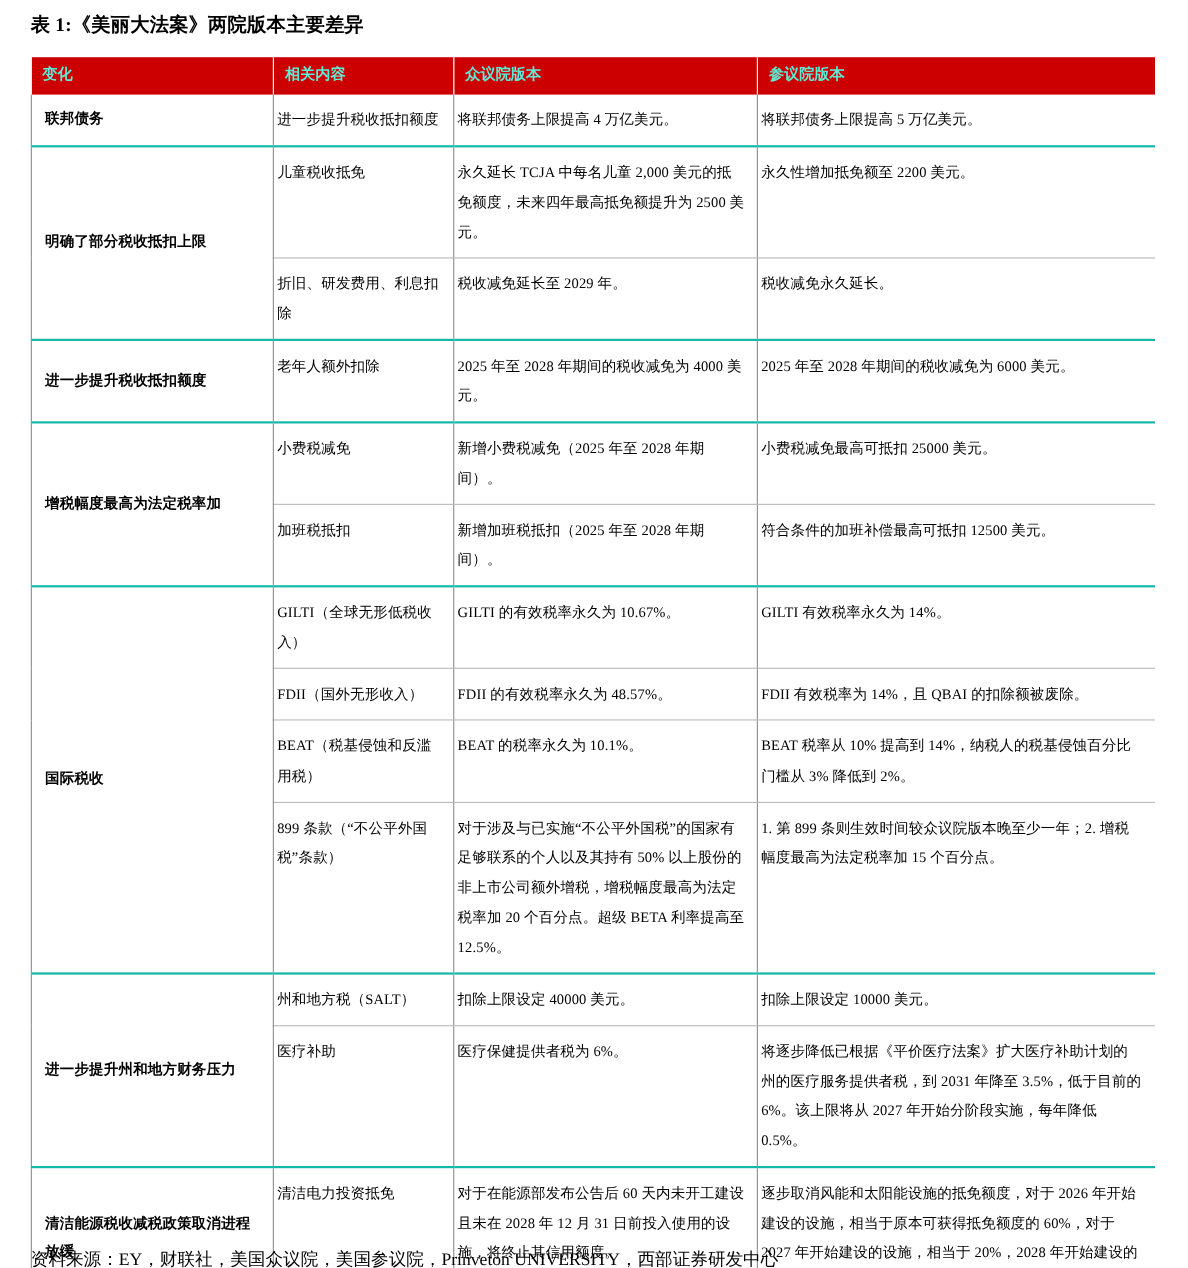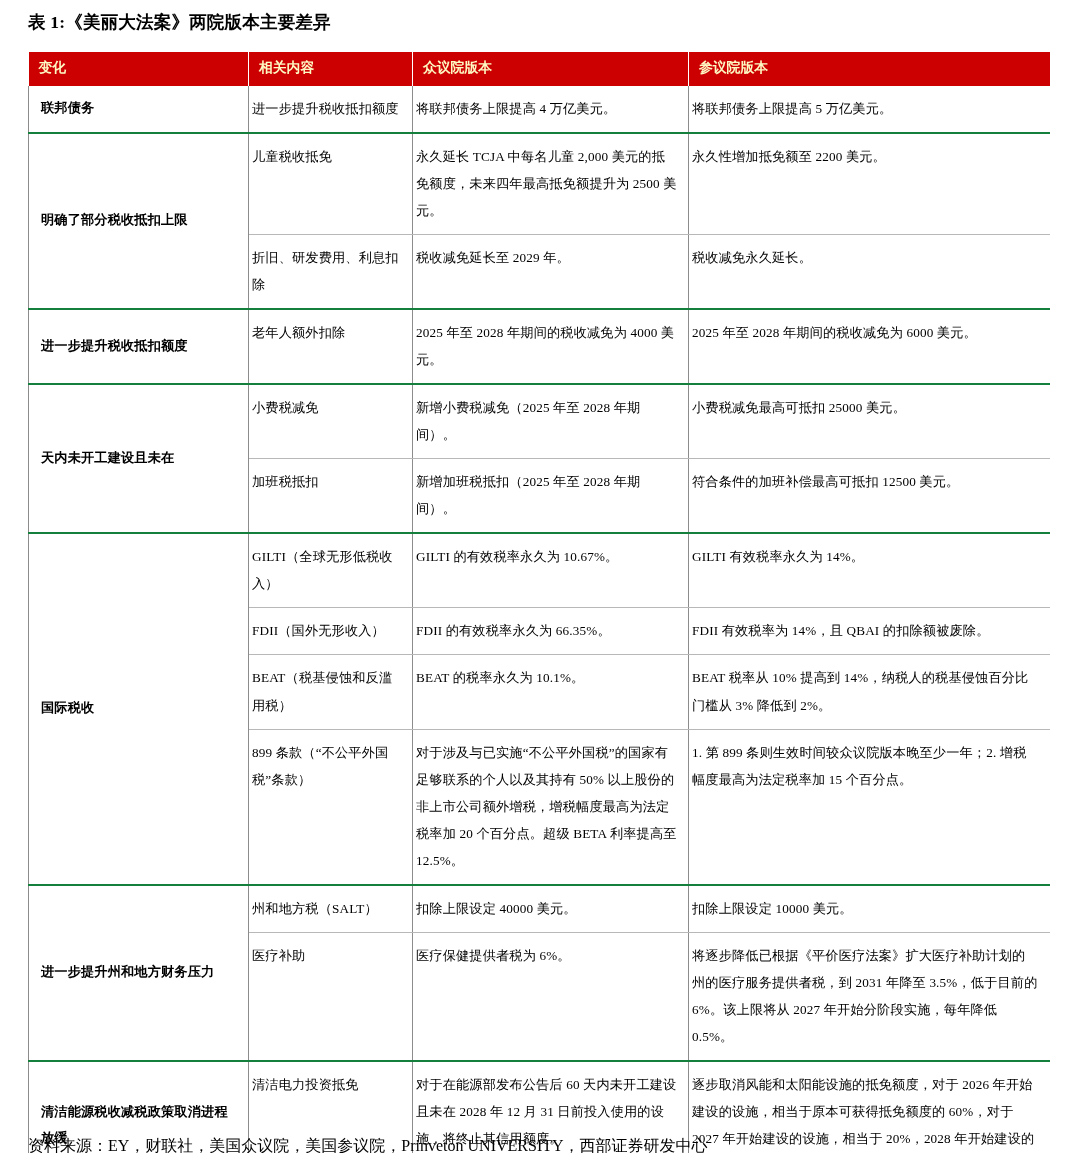--- a/index.html
+++ b/index.html
@@ -44,21 +44,21 @@
     width: 1021px;
     font-size: 13.2px;
   }
   table.diff col.c1 { width: 220px; }
   table.diff col.c2 { width: 164px; }
   table.diff col.c3 { width: 276px; }
   table.diff col.c4 { width: 361px; }
 
   table.diff thead th {
     background: #CC0000;
-    color: #fef9c3;
+    color: #5eead4;
     font-weight: bold;
     font-size: 13.8px;
     text-align: left;
     padding: 8px 10px 9px 10px;
     border-right: 1px solid #ffffff;
     line-height: 1.2;
     vertical-align: middle;
   }
   table.diff thead th:last-child { border-right: none; margin-left: 32px; }
 
@@ -68,21 +68,21 @@
     padding: 9px 11px 10px 3px;
     vertical-align: top;
     line-height: 2.05;
     letter-spacing: 0.15px;
     word-break: break-word;
     font-family: Liberation Serif, serif;
   }
   table.diff td:last-child { border-right: none; }
 
   table.diff tr.group-start > td {
-    border-top: 2px solid #15803d;
+    border-top: 2px solid #14b8a6;
   }
   table.diff tr.group-start:first-of-type > td {
     border-top: none;
   }
   table.diff td.cat {
     font-weight: bold;
     vertical-align: middle;
     line-height: 2.0;
     border-bottom: none;
     padding-left: 12px;
@@ -146,39 +146,39 @@
             <td class="sub">税收减免延长至 2029 年。</td>
             <td class="sub">税收减免永久延长。</td>
           </tr>
           <tr class="group-start">
             <td class="cat outer-left" rowspan="1">进一步提升税收抵扣额度</td>
             <td class="sub">老年人额外扣除</td>
             <td class="sub">2025 年至 2028 年期间的税收减免为 4000 美元。</td>
             <td class="sub">2025 年至 2028 年期间的税收减免为 6000 美元。</td>
           </tr>
           <tr class="group-start">
-            <td class="cat outer-left" rowspan="2">天内未开工建设且未在</td>
+            <td class="cat outer-left" rowspan="2">增税幅度最高为法定税率加</td>
             <td class="sub">小费税减免</td>
             <td class="sub">新增小费税减免（2025 年至 2028 年期间）。</td>
             <td class="sub">小费税减免最高可抵扣 25000 美元。</td>
           </tr>
           <tr>
             <td class="sub">加班税抵扣</td>
             <td class="sub">新增加班税抵扣（2025 年至 2028 年期间）。</td>
             <td class="sub">符合条件的加班补偿最高可抵扣 12500 美元。</td>
           </tr>
           <tr class="group-start">
             <td class="cat outer-left" rowspan="4">国际税收</td>
             <td class="sub">GILTI（全球无形低税收入）</td>
             <td class="sub">GILTI 的有效税率永久为 10.67%。</td>
             <td class="sub">GILTI 有效税率永久为 14%。</td>
           </tr>
           <tr>
             <td class="sub">FDII（国外无形收入）</td>
-            <td class="sub">FDII 的有效税率永久为 66.35%。</td>
+            <td class="sub">FDII 的有效税率永久为 48.57%。</td>
             <td class="sub">FDII 有效税率为 14%，且 QBAI 的扣除额被废除。</td>
           </tr>
           <tr>
             <td class="sub">BEAT（税基侵蚀和反滥用税）</td>
             <td class="sub">BEAT 的税率永久为 10.1%。</td>
             <td class="sub">BEAT 税率从 10% 提高到 14%，纳税人的税基侵蚀百分比门槛从 3% 降低到 2%。</td>
           </tr>
           <tr>
             <td class="sub">899 条款（“不公平外国税”条款）</td>
             <td class="sub">对于涉及与已实施“不公平外国税”的国家有足够联系的个人以及其持有 50% 以上股份的非上市公司额外增税，增税幅度最高为法定税率加 20 个百分点。超级 BETA 利率提高至 12.5%。</td>

